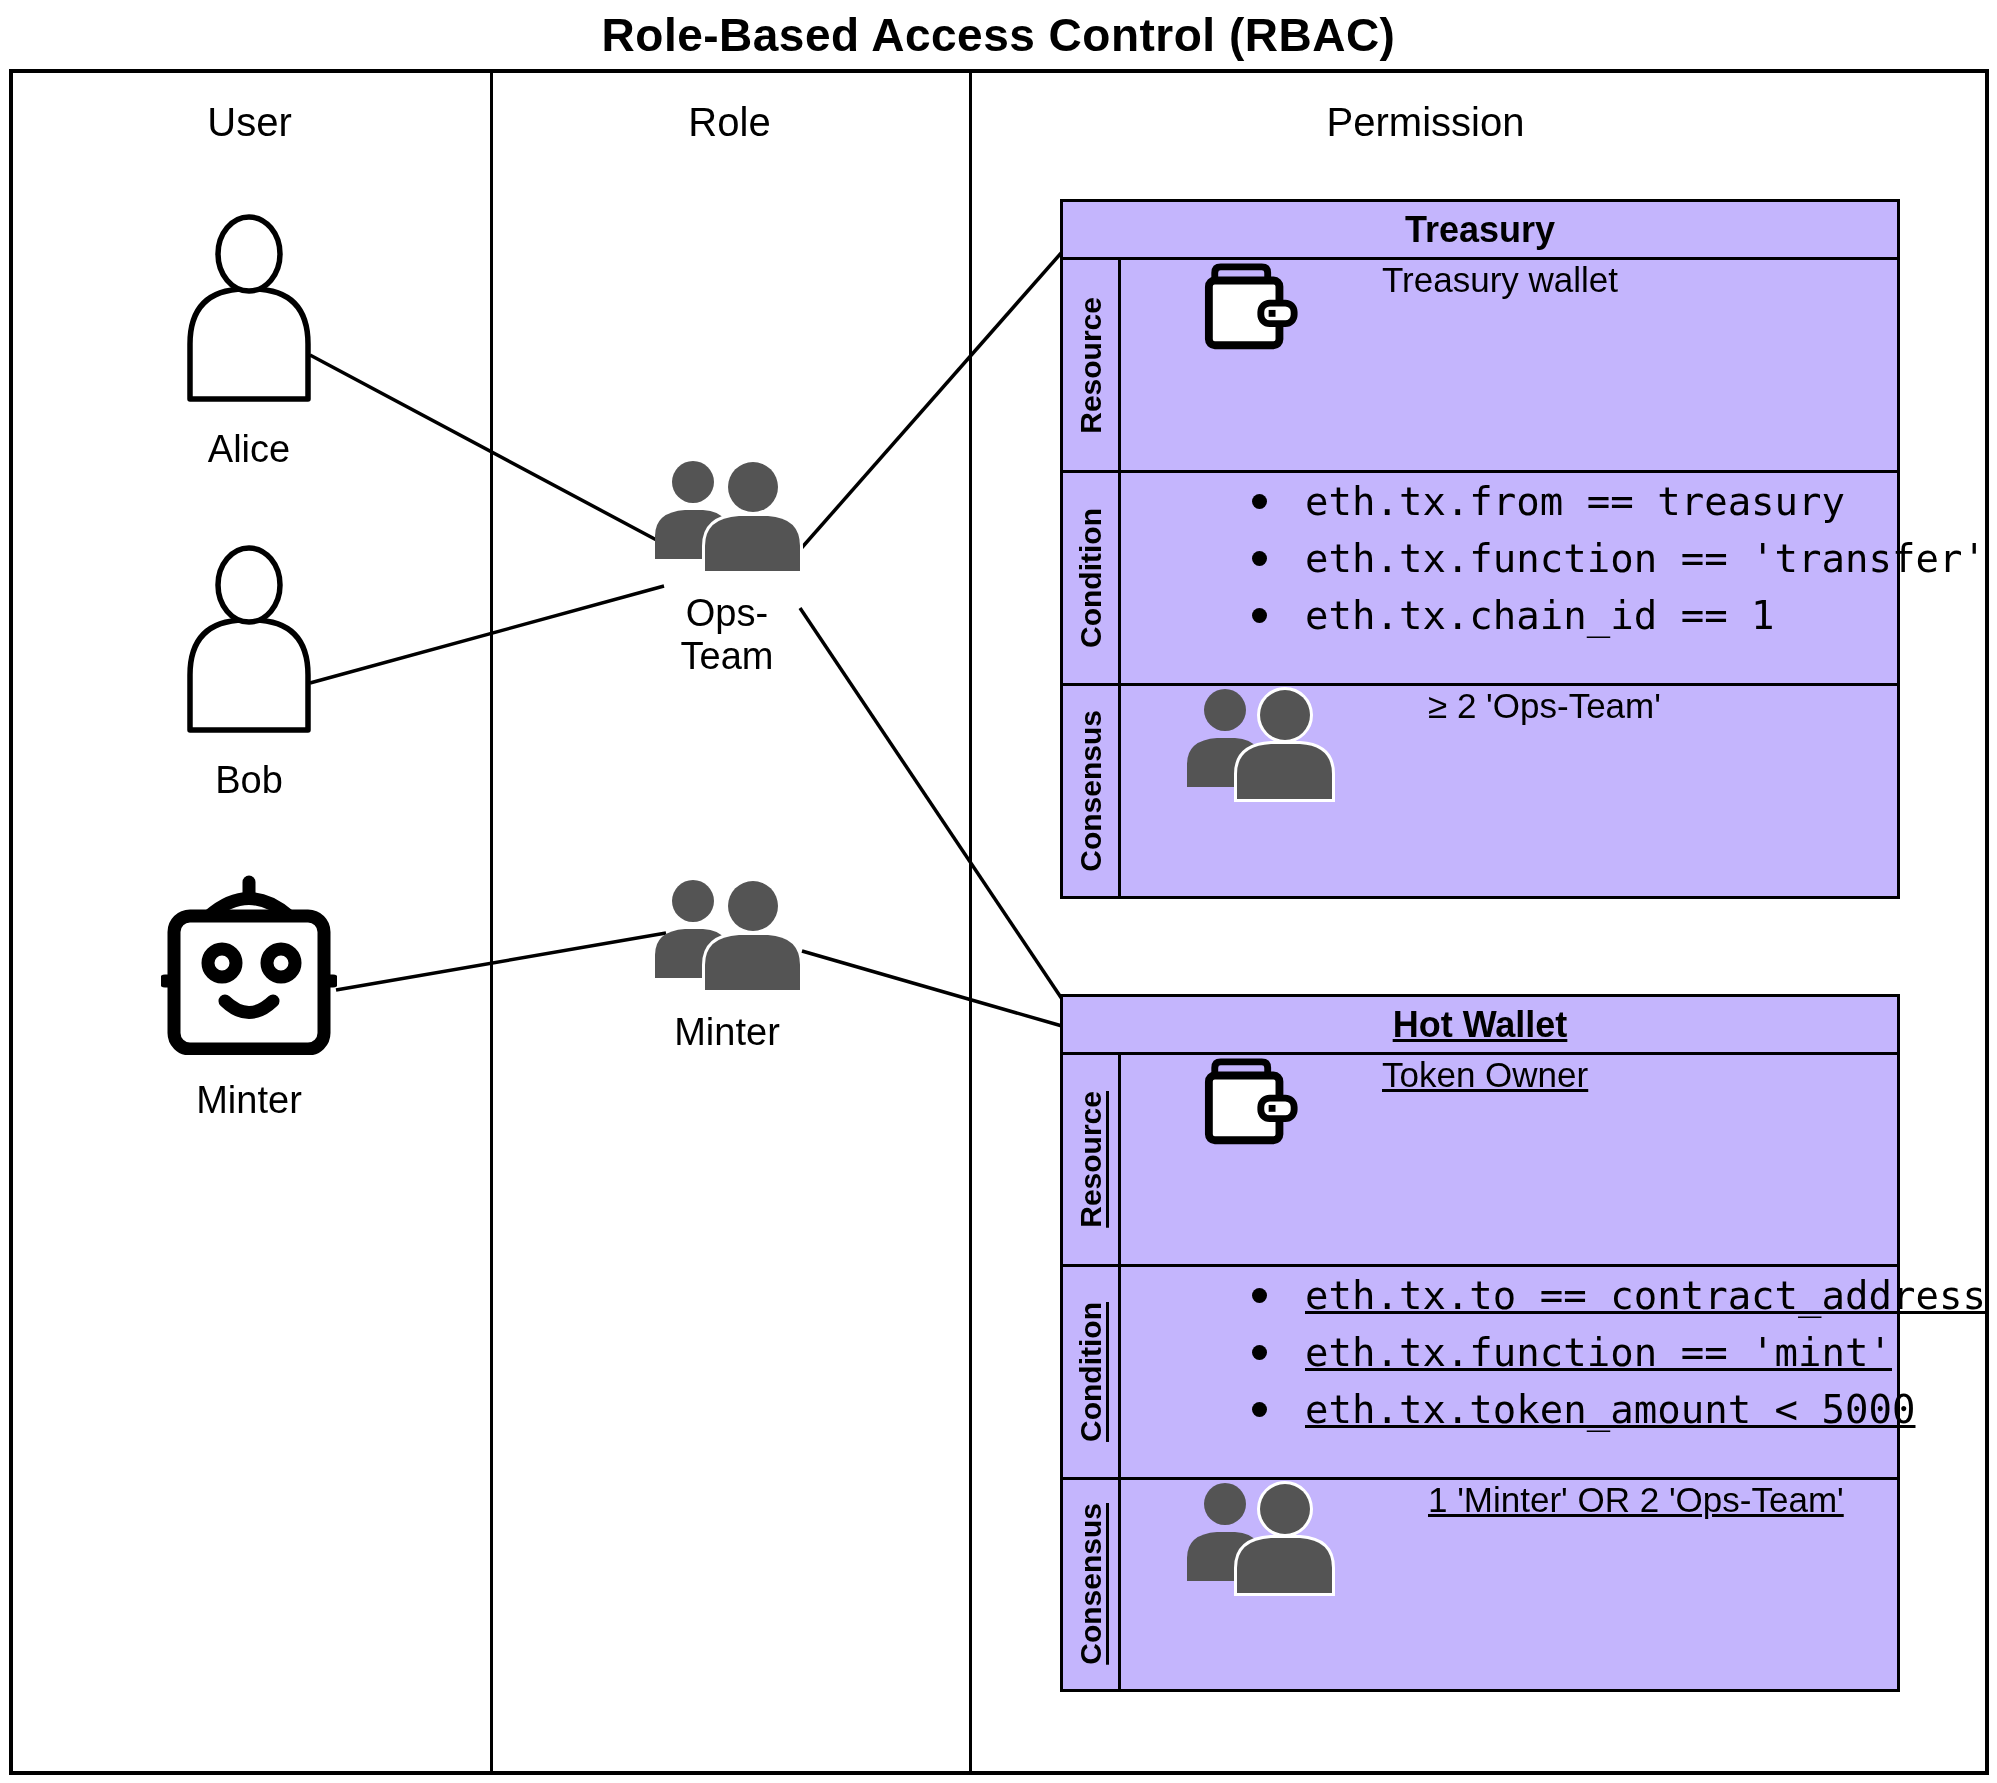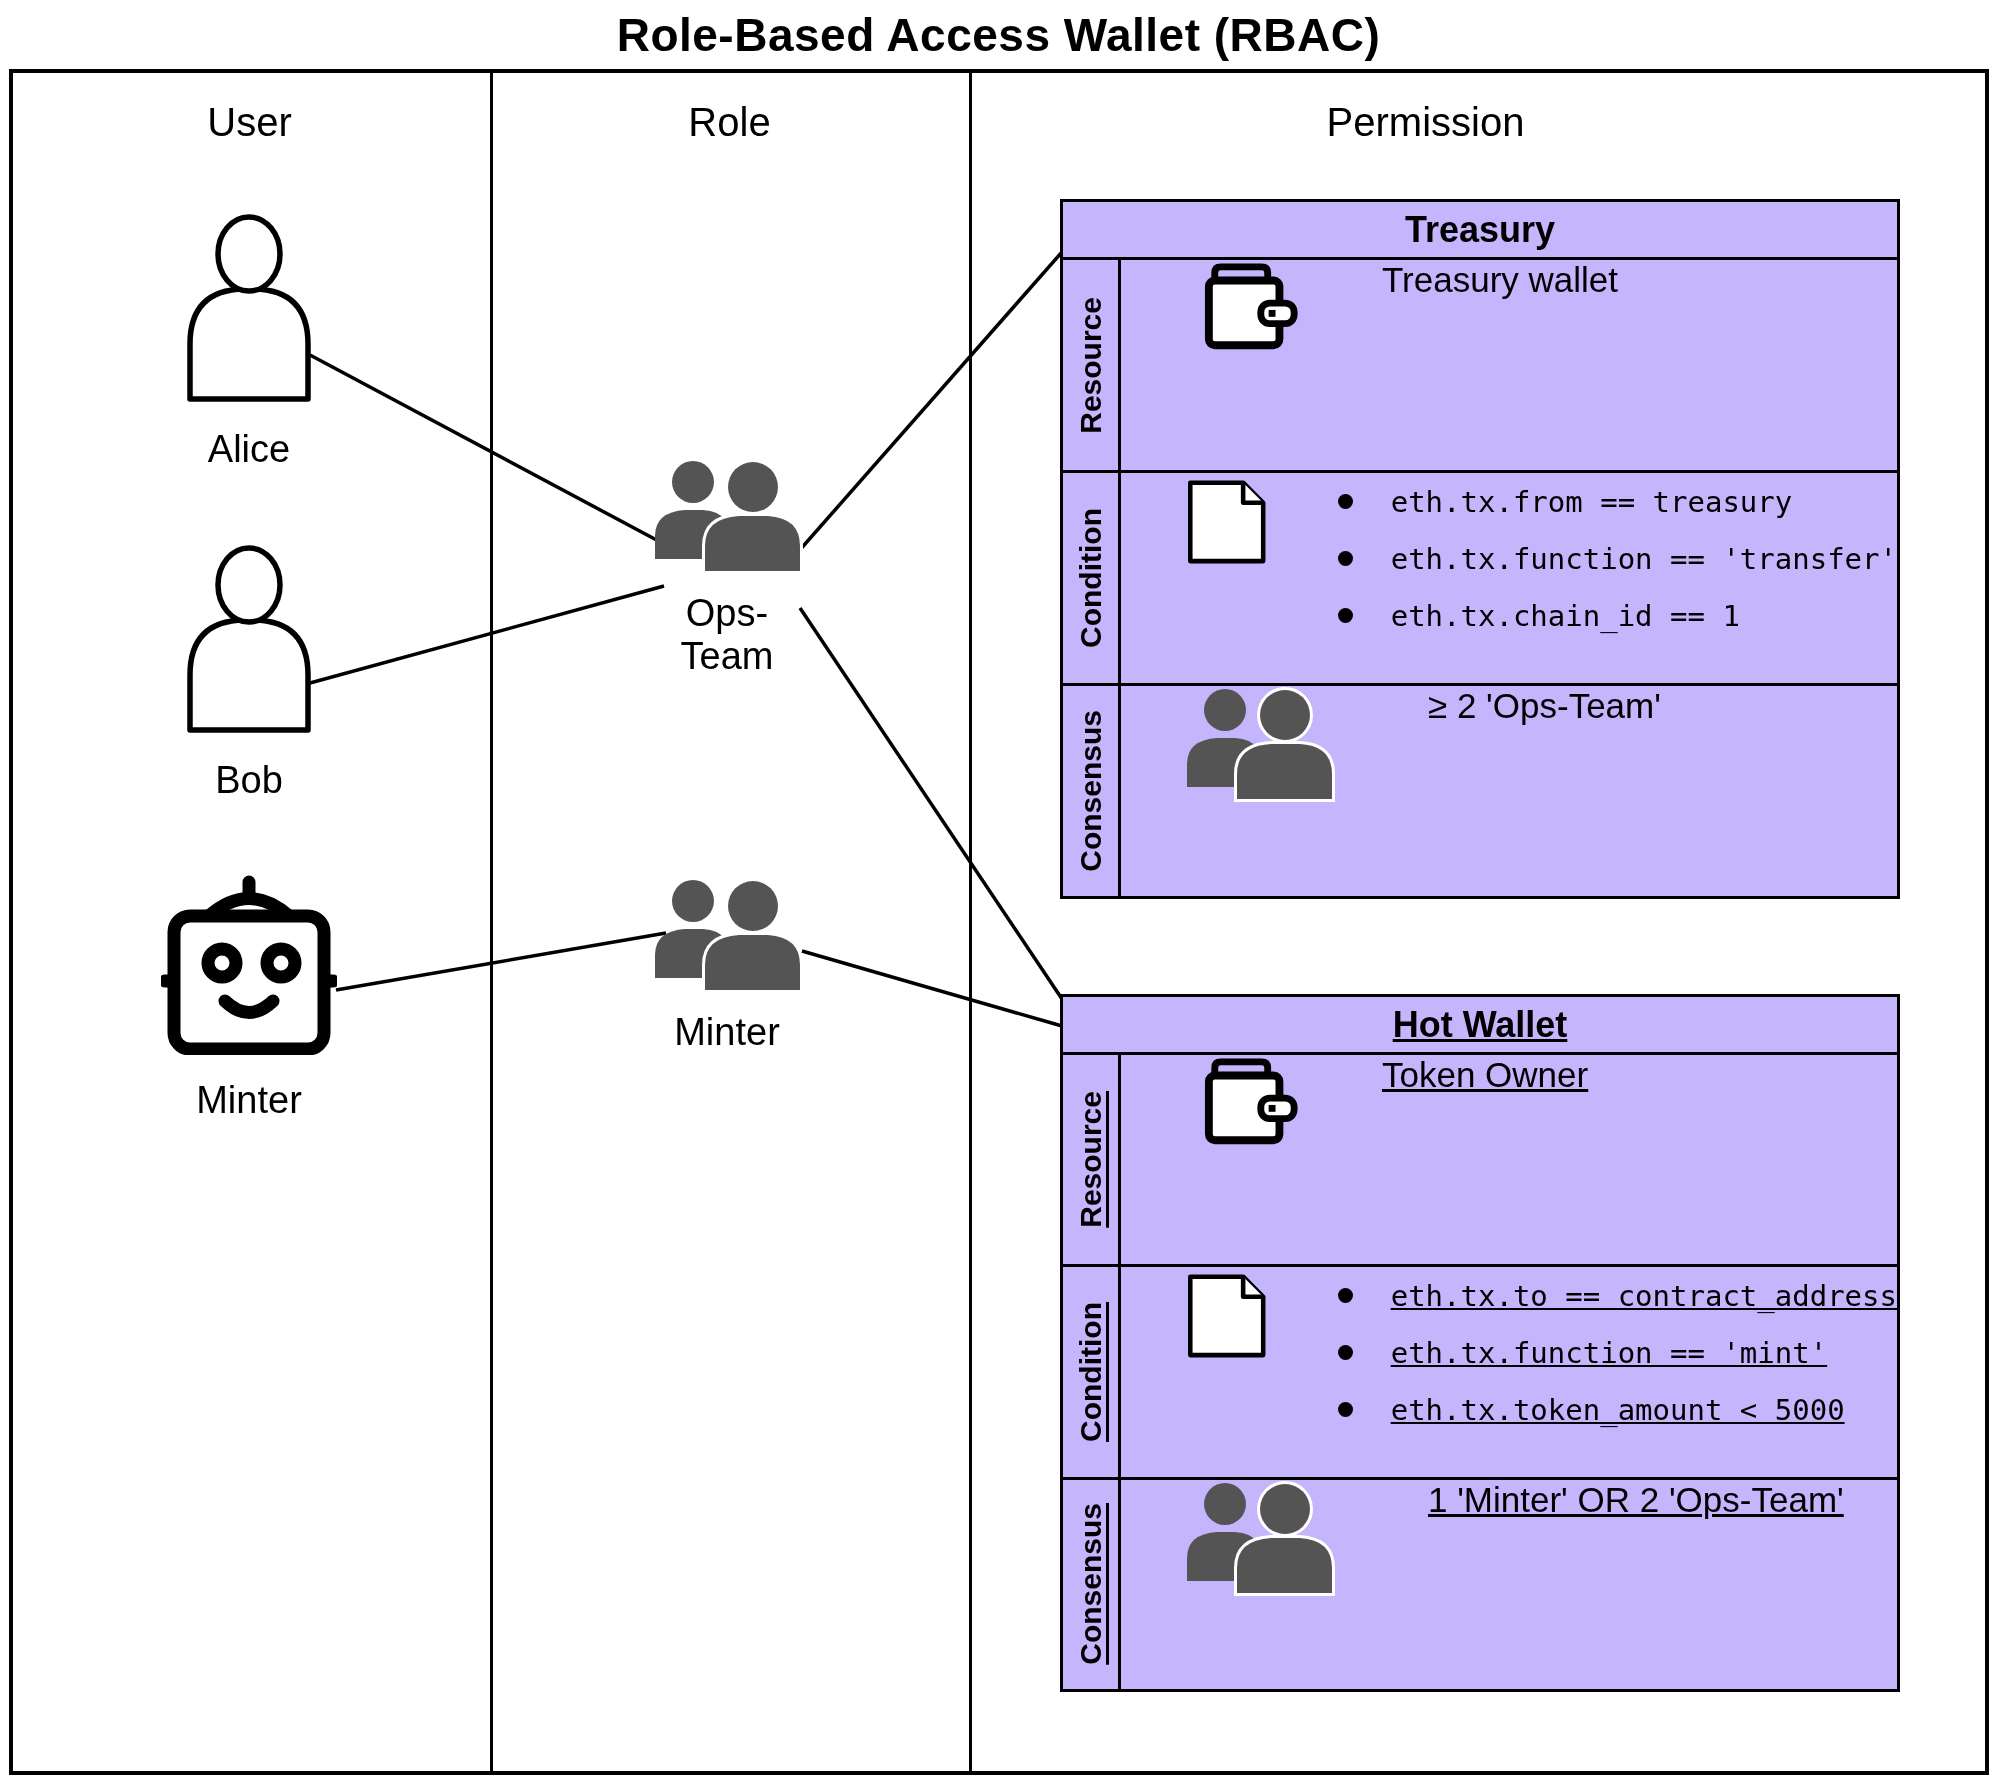--- a/index.html
+++ b/index.html
@@ -40,40 +40,40 @@
   }
   .vlabel{
     writing-mode:vertical-rl;transform:rotate(180deg);
     font-size:30px;font-weight:bold;white-space:nowrap;
   }
   .row-content{flex:1;display:flex;min-width:0;gap:41px;}
   .res-text,.cons-text{font-size:35px;}
   .cond-list{display:flex;flex-direction:column;}
   .cond-line{display:flex;align-items:center;height:57px;}
   .dot{width:15px;height:15px;border-radius:50%;background:#000;flex:0 0 15px;margin-right:38px;}
-  .code{font-family:"DejaVu Sans Mono","Liberation Mono",monospace;font-size:29px;white-space:pre;}
+  .code{font-family:"DejaVu Sans Mono","Liberation Mono",monospace;font-size:39px;white-space:pre;}
   svg{display:block;}
 </style>
 </head>
 <body>
 
 <div id="canvas">
 
   <svg id="lines-overlay" class="abs" viewBox="0 0 1997 1783" xmlns="http://www.w3.org/2000/svg">
     <g stroke="#000" stroke-width="3.5">
       <line x1="310" y1="355" x2="664" y2="544"></line>
       <line x1="310" y1="683" x2="664" y2="586"></line>
       <line x1="336" y1="990" x2="666" y2="933"></line>
       <line x1="798" y1="552" x2="1062" y2="252"></line>
       <line x1="800" y1="608" x2="1062" y2="999"></line>
       <line x1="802" y1="951" x2="1062" y2="1026"></line>
     </g>
   </svg>
 
-  <div id="page-title" class="abs">Role-Based Access Wallet (RBAC)</div>
+  <div id="page-title" class="abs">Role-Based Access Control (RBAC)</div>
   <div id="outer-frame" class="abs"></div>
   <div class="abs col-divider" style="left:490px;"></div>
   <div class="abs col-divider" style="left:969px;"></div>
 
   <div class="abs col-header" style="left:9px;width:481px;">User</div>
   <div class="abs col-header" style="left:490px;width:479px;">Role</div>
   <div class="abs col-header" style="left:969px;width:913px;">Permission</div>
 
   <div class="abs figure fig-wrap" style="left:169px;top:212px;width:160px;">
     <svg width="124" height="190" viewBox="0 0 124 190">

